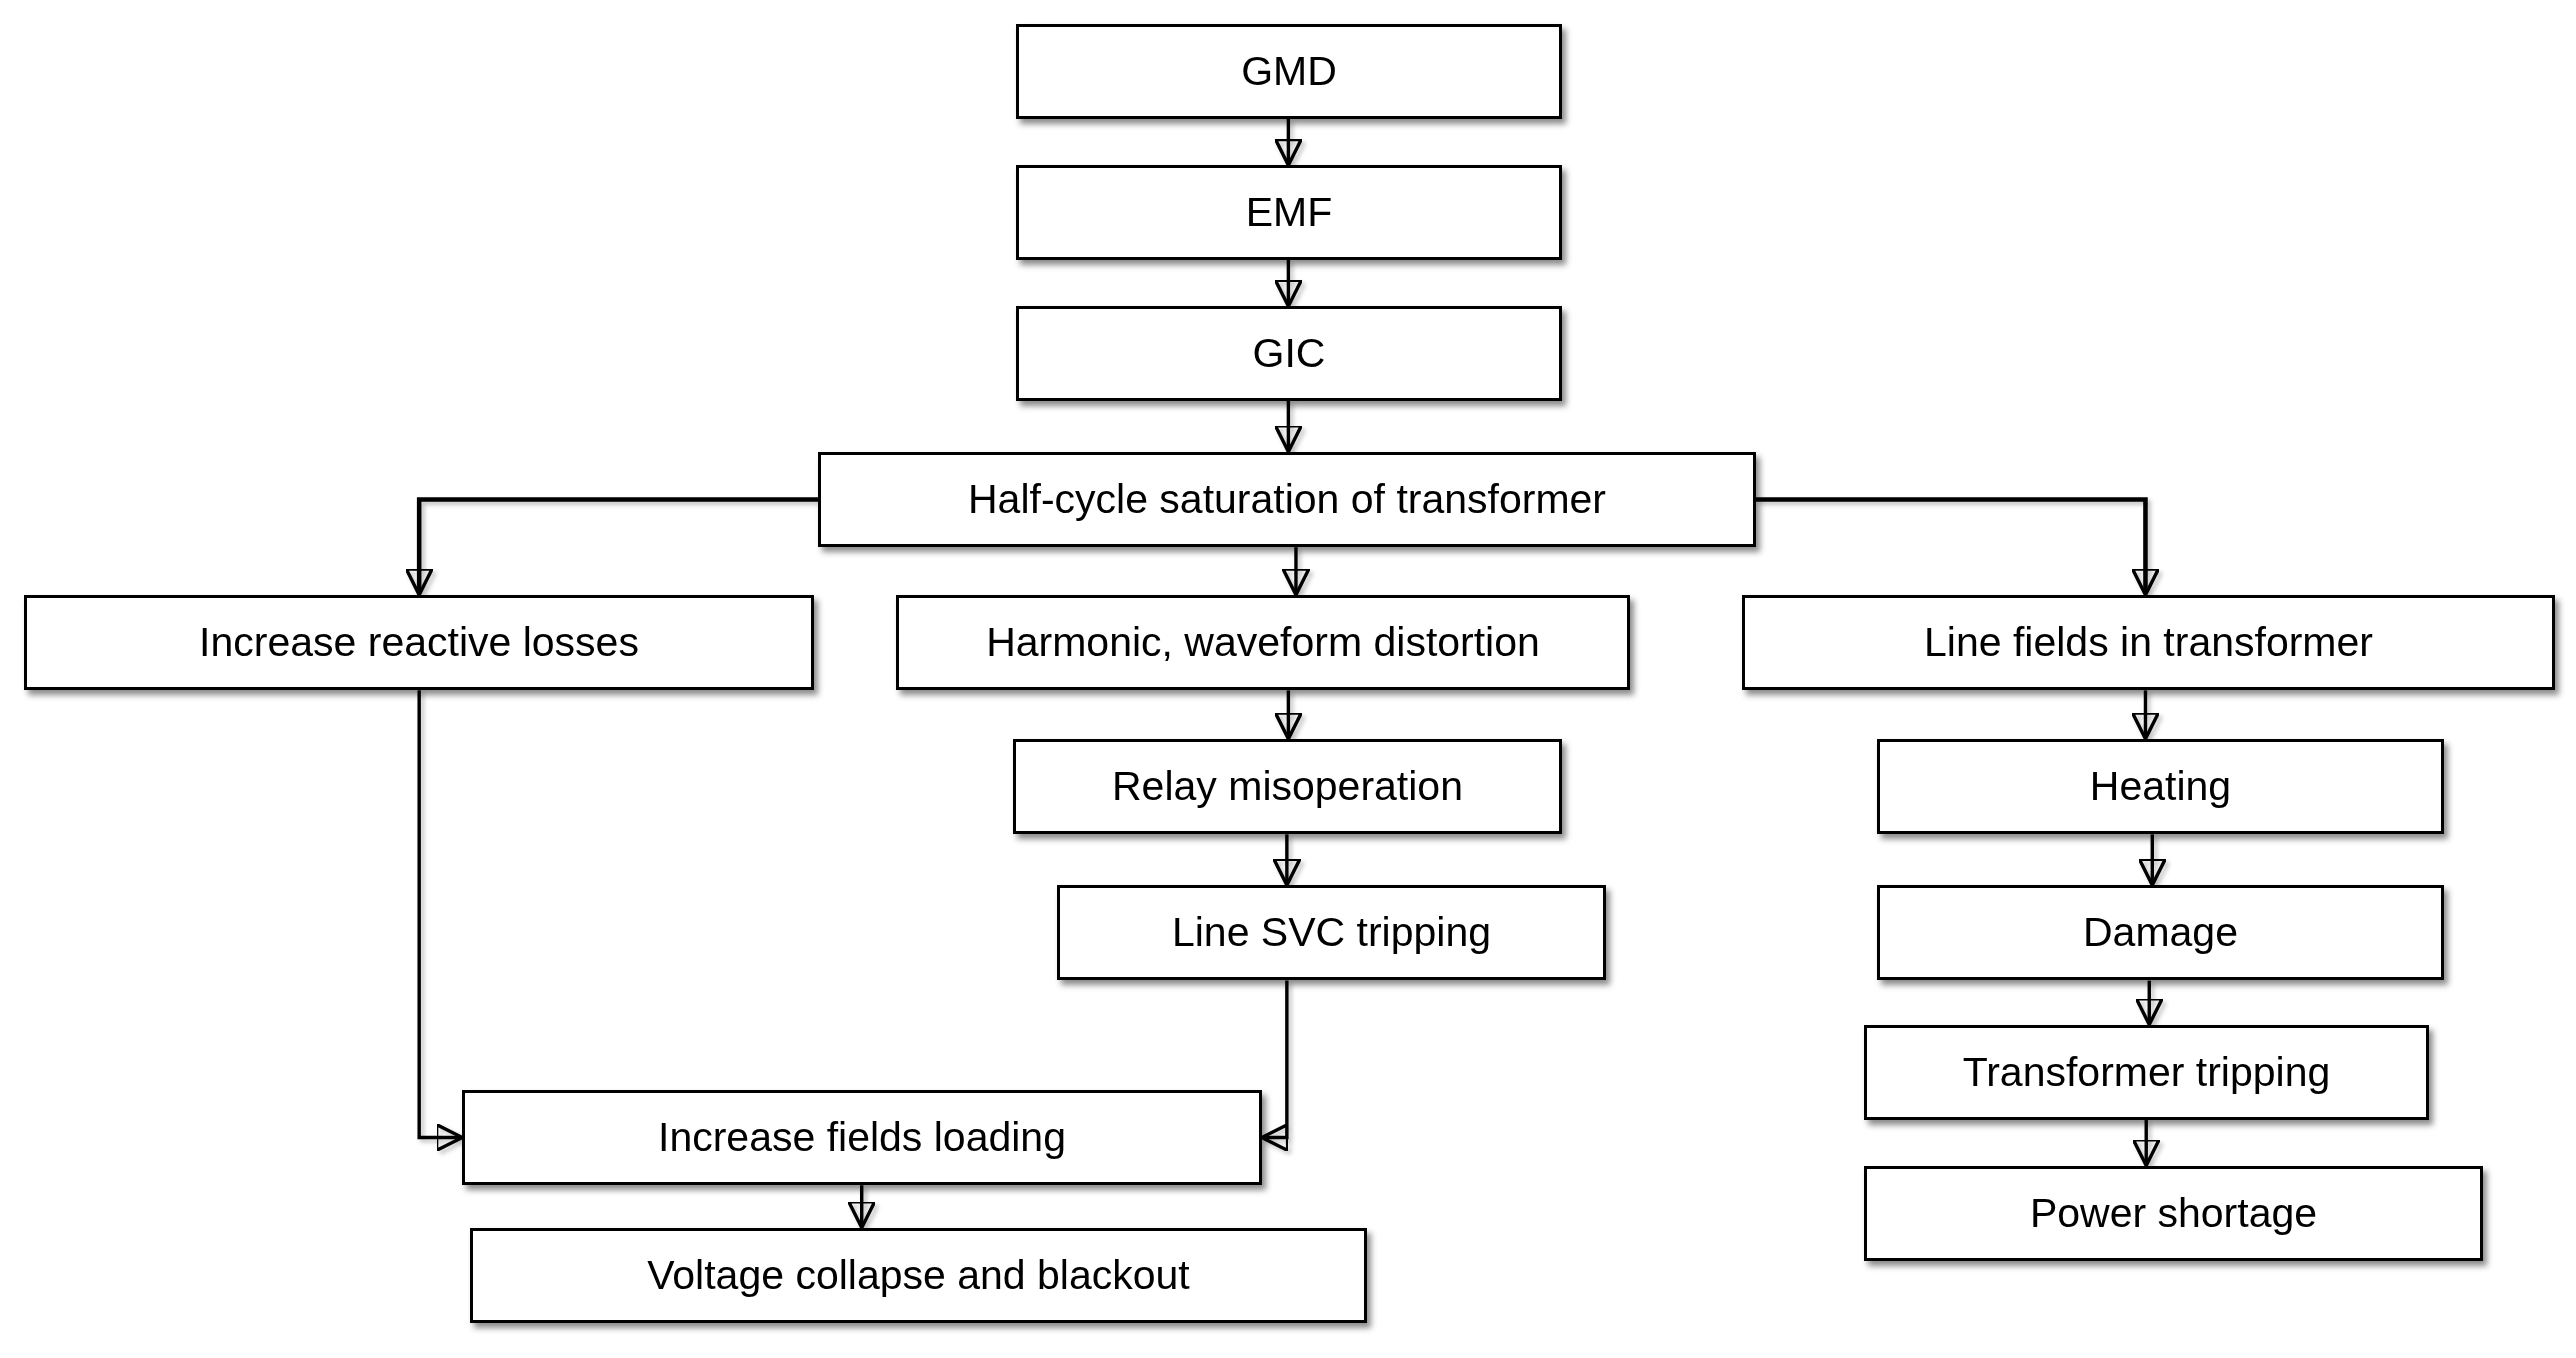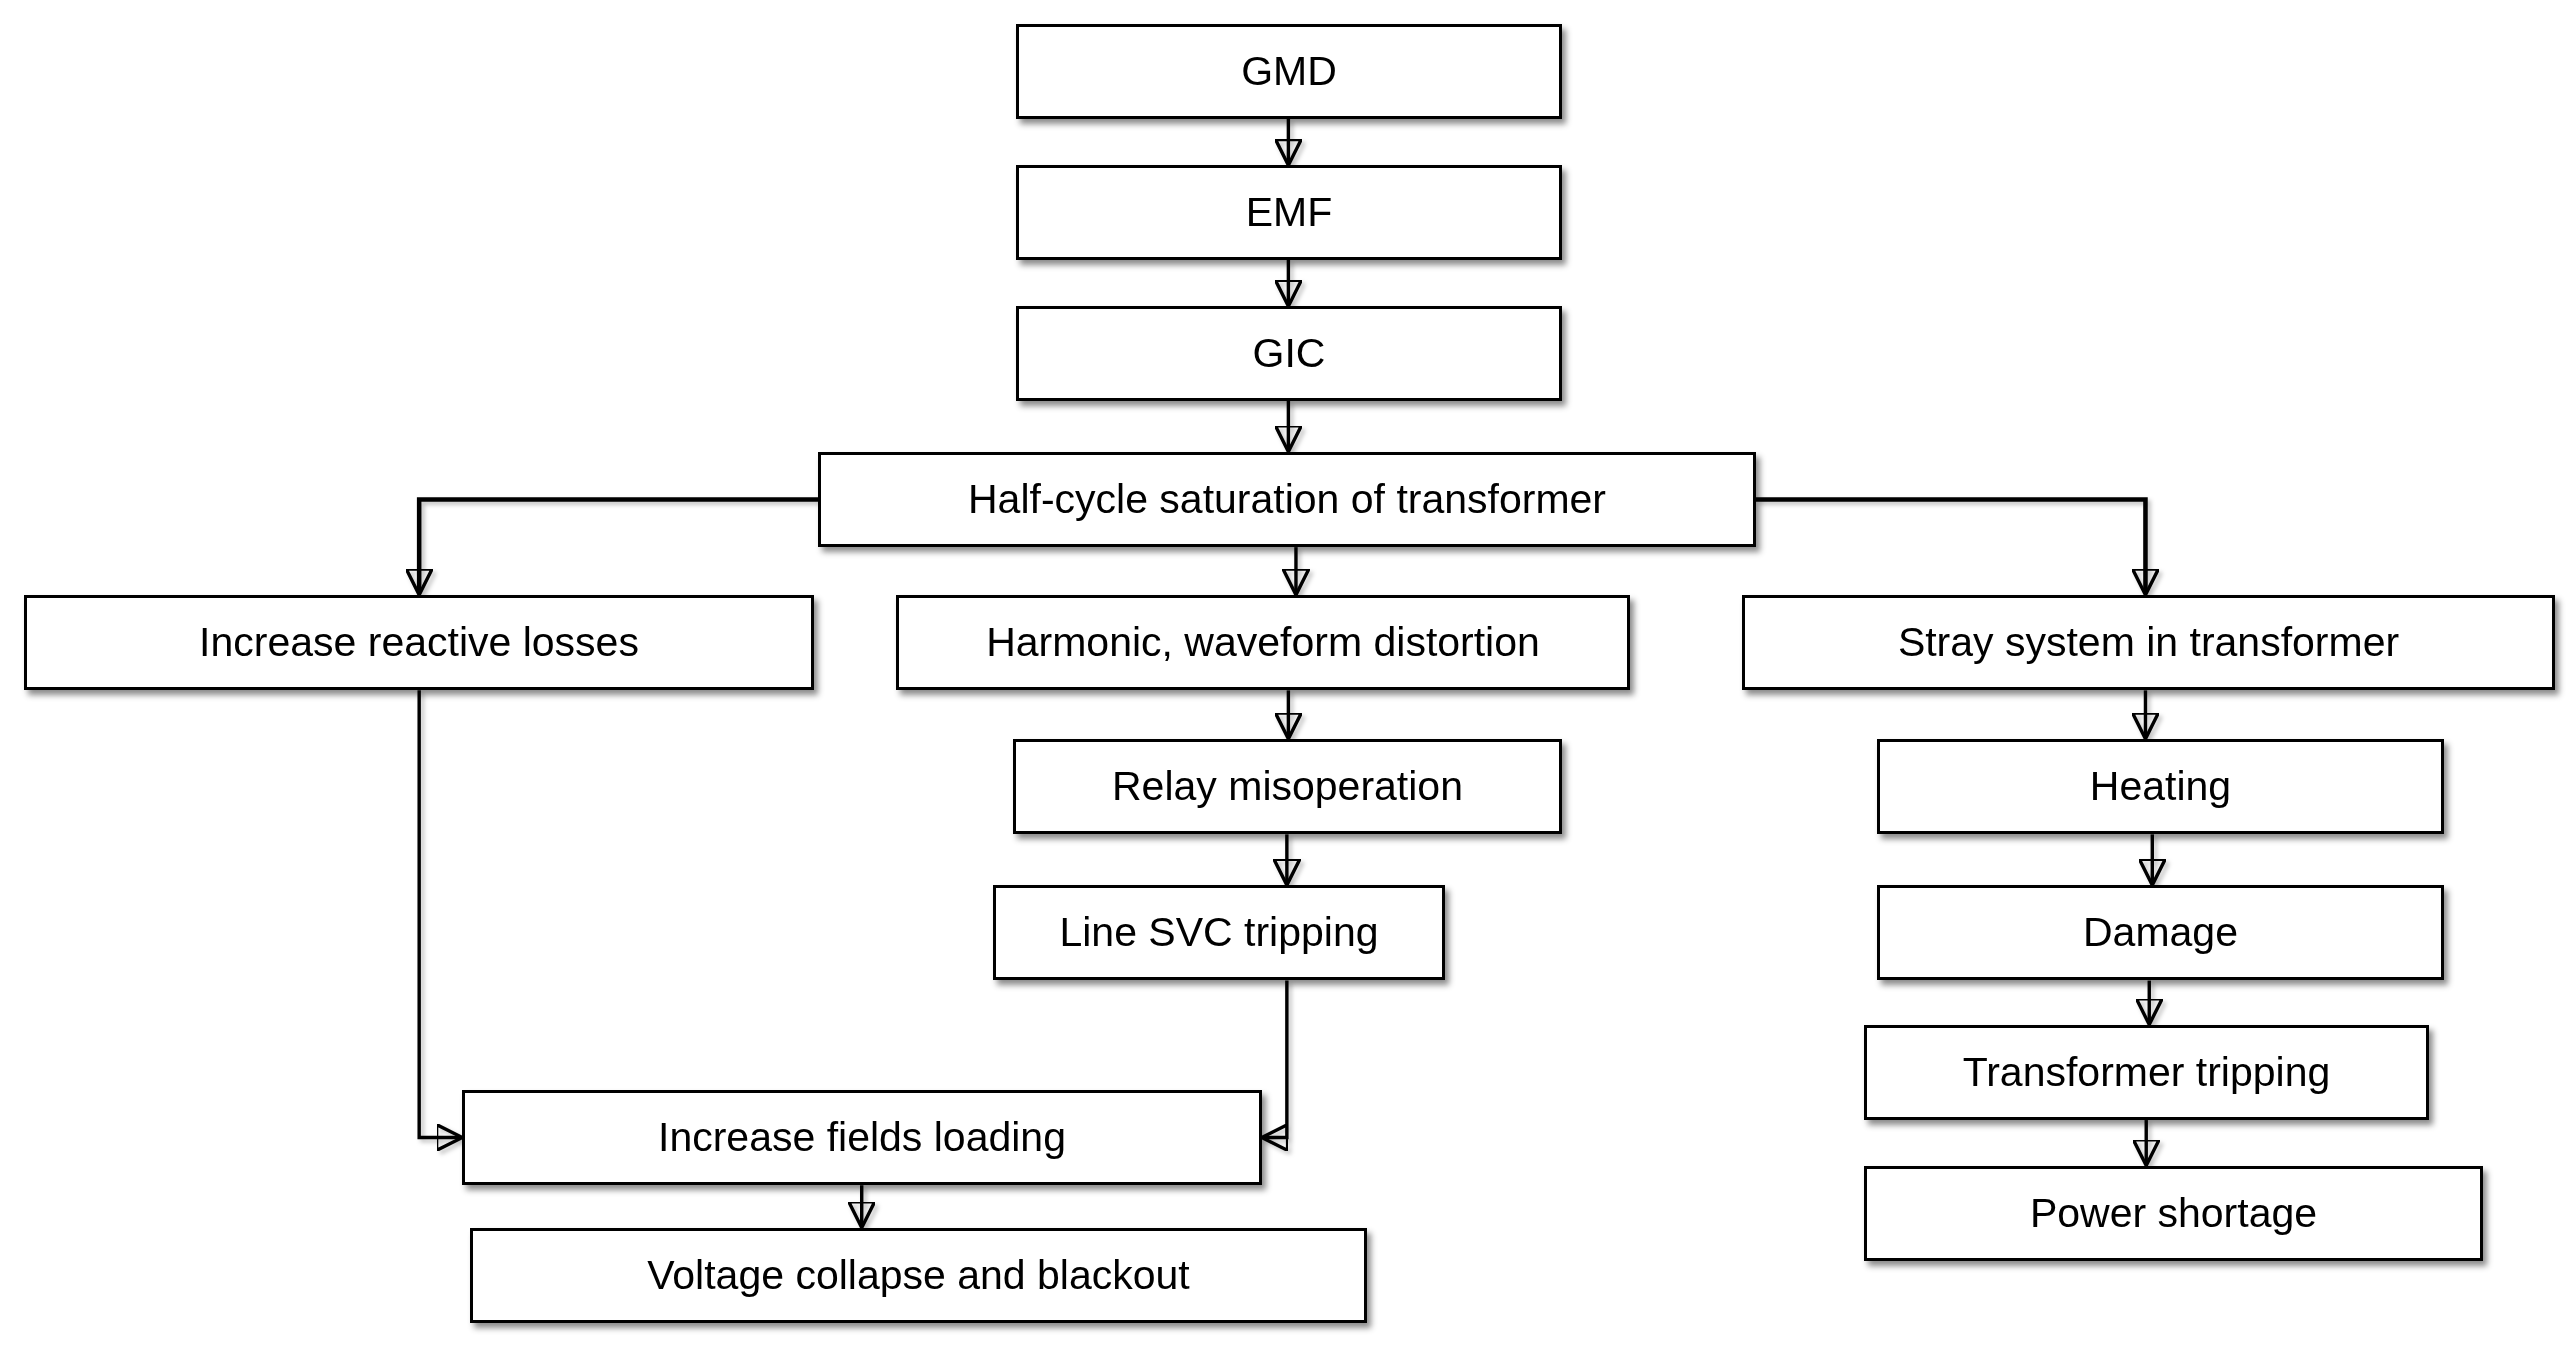--- a/index.html
+++ b/index.html
@@ -48,21 +48,21 @@
   }
   
   .n-gmd      { left:1016px; top:24px;   width:546px;  height:95px; }
   .n-emf      { left:1016px; top:165px;  width:546px;  height:95px; }
   .n-gic      { left:1016px; top:306px;  width:546px;  height:95px; }
   .n-half     { left:818px; top:452px;  width:938px; height:95px; }
   .n-reactive { left:24px;   top:595px;  width:790px; height:95px; }
   .n-harmonic { left:896px; top:595px;  width:734px; height:95px; }
   .n-stray    { left:1742px; top:595px;  width:813px; height:95px; }
   .n-relay    { left:1013px; top:739px;  width:549px;  height:95px; }
-  .n-svc      { left:993px; top:885px; width:452px;  height:95px;align-items:center; }
+  .n-svc      { left:1057px; top:885px; width:549px;  height:95px;align-items:center; }
   .n-heating  { left:1877px; top:739px;  width:567px;  height:95px; }
   .n-damage   { left:1877px; top:885px; width:567px;  height:95px; }
   .n-tt       { left:1864px; top:1025px; width:565px;  height:95px; }
   .n-ps       { left:1864px; top:1166px; width:619px;  height:95px; }
   .n-sl       { left:462px;  top:1090px; width:800px; height:95px; }
   .n-vc       { left:470px;  top:1228px; width:897px; height:95px; }
 </style>
 </head>
 <body>
 
@@ -103,21 +103,21 @@
   <div class="node n-half">
     <span>Half-cycle saturation of transformer</span>
   </div>
   <div class="node n-reactive">
     <span>Increase reactive losses</span>
   </div>
   <div class="node n-harmonic">
     <span>Harmonic, waveform distortion</span>
   </div>
   <div class="node n-stray">
-    <span>Stray system in transformer</span>
+    <span>Line fields in transformer</span>
   </div>
   <div class="node n-relay">
     <span>Relay misoperation</span>
   </div>
   <div class="node n-svc">
     <span>Line SVC tripping</span>
   </div>
   <div class="node n-heating">
     <span>Heating</span>
   </div>

